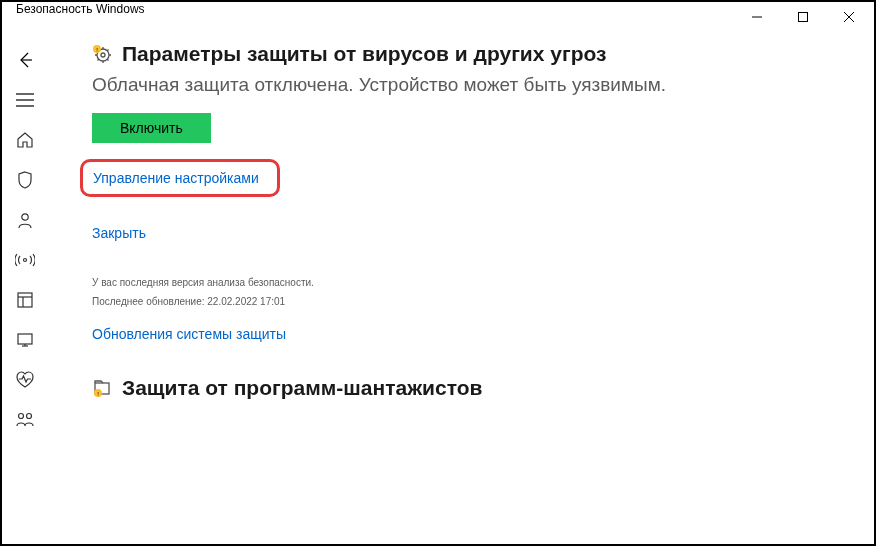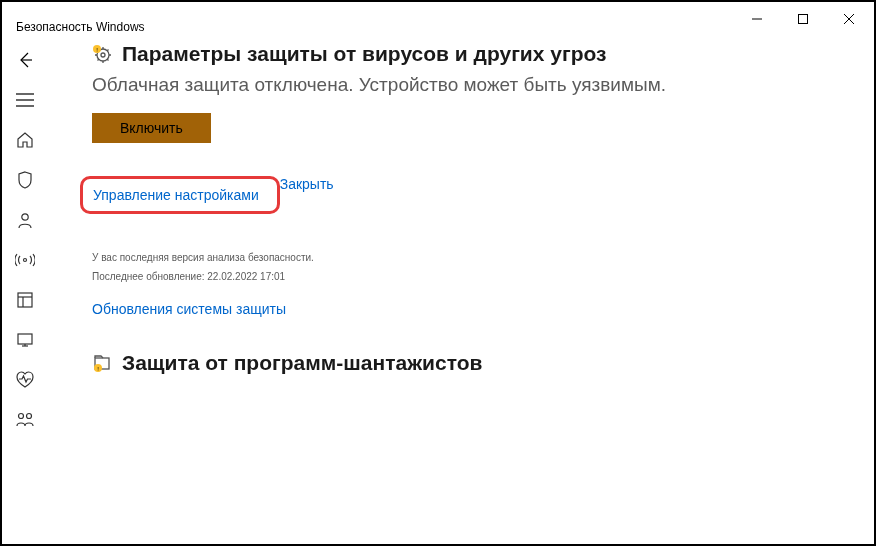--- a/index.html
+++ b/index.html
@@ -7,21 +7,21 @@
   font-family: "Segoe UI", Tahoma, sans-serif;
   background: #fff;
   width: 876px;
   height: 546px;
   overflow: hidden;
   border: 2px solid #000;
   position: relative;
 }
 .titlebar {
   display: flex;
-  align-items: flex-end;
+  align-items: flex-start;
   height: 32px;
   padding: 0 2px 0 14px;
   font-size: 12px;
   color: #000;
 }
 .titlebar .title { flex: 1; }
 .win-controls { display: flex; }
 .win-btn {
   width: 46px; height: 30px;
   display: flex; align-items: center; justify-content: center;
@@ -68,44 +68,44 @@
   margin-bottom: 14px;
   line-height: 1.4;
 }
 .sec-info {
   font-size: 10px;
   color: #5b5b5b;
   margin-bottom: 4px;
   line-height: 1.5;
 }
 .btn {
-  background: #a16207;
+  background: #22c55e;
   border: none;
   padding: 7px 28px;
   font-size: 14px;
   color: #000;
-  margin-bottom: 33px;
+  margin-bottom: 16px;
   cursor: pointer;
   font-family: inherit;
 }
 .link {
   font-size: 14px;
   color: #0066cc;
   cursor: pointer;
   margin-bottom: 6px;
   display: inline-block;
 }
 .link.highlighted {
   border: 3px solid #e63939;
   border-radius: 10px;
   padding: 8px 18px 8px 10px;
   margin-left: -12px;
   margin-bottom: 8px;
 }
-.links-col { display:flex; flex-direction:row; align-items:flex-start; }
+.links-col { display:flex; flex-direction:column; align-items:flex-start;gap:20px; }
 </style>
 </head>
 <body>
 
 <div class="titlebar">
   <span class="title">Безопасность Windows</span>
   <div class="win-controls">
     <div class="win-btn">
       <svg width="10" height="10">
           <line x1="0" y1="5" x2="10" y2="5" stroke="#000" stroke-width="1"></line>

